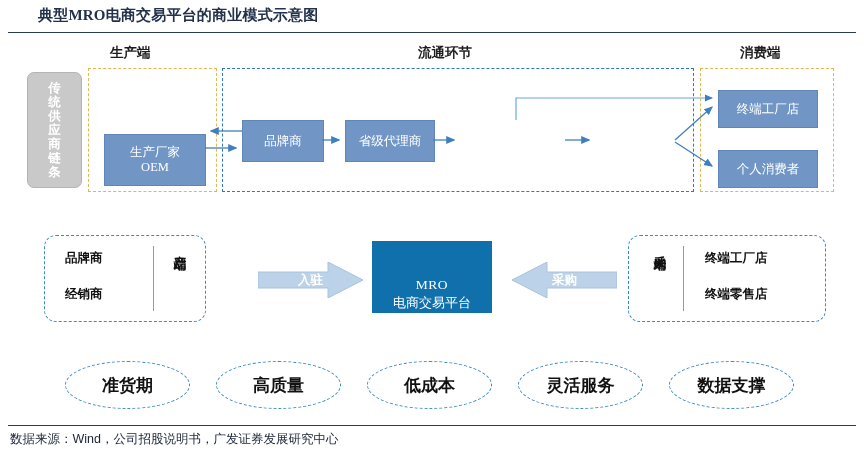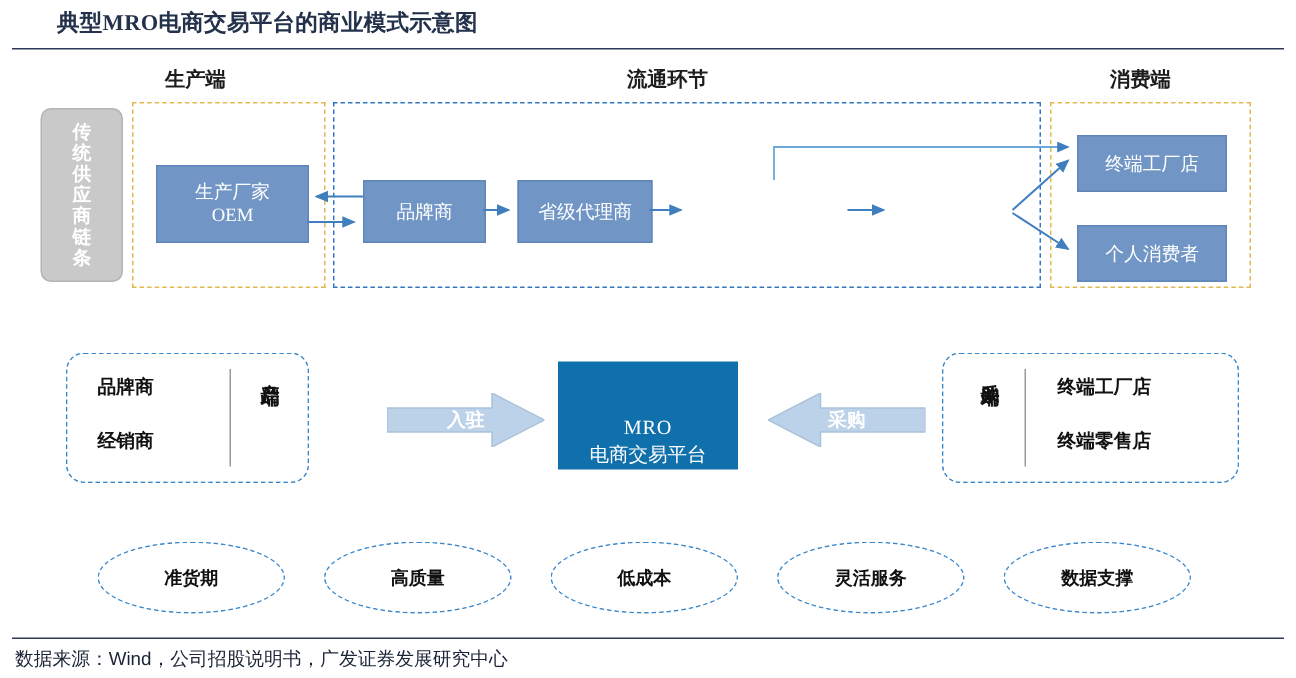--- a/index.html
+++ b/index.html
@@ -61,21 +61,21 @@
   .gray-bar span{display:block;}
 
   
   .pbox{
     position:absolute;
     background:#7196c6;border:1px solid #5f85b9;
     display:flex;align-items:center;justify-content:center;
     color:#ffffff;text-align:center;line-height:1.2;
     font-size:12.5px;font-family:"Liberation Serif","DejaVu Serif",serif;
   }
-  .pbox.two-line{font-size:12.5px;}
+  .pbox.two-line{font-size:12.5px;margin-top:24px;}
 
   
   .mro-box{
     position:absolute;background:#1070ac;
     display:flex;flex-direction:column;align-items:center;justify-content:flex-end;
     color:#ffffff;text-align:center;line-height:1.45;
     font-size:13px;font-family:"Liberation Serif","DejaVu Serif",serif;
   }
   .mro-box .l1{font-size:13.5px;letter-spacing:.5px;}
   .mro-box .l2{font-size:13px;}
@@ -105,21 +105,21 @@
     display:flex;align-items:center;justify-content:center;
     color:#ffffff;font-size:12.5px;font-weight:bold;
     font-family:"Liberation Serif","DejaVu Serif",serif;
     pointer-events:none;
   }
 
   
   .ell{
     position:absolute;border:1.6px dashed #3a88cc;border-radius:50%;
     display:flex;align-items:center;justify-content:center;
-    font-size:12px;color:#111;font-weight:bold;background:#fff;
+    font-size:17px;color:#111;font-weight:bold;background:#fff;
     font-family:"Liberation Serif","DejaVu Serif",serif;white-space:nowrap;
   }
 
   
   #wires{position:absolute;left:0;top:0;width:864px;height:452px;pointer-events:none;}
 </style>
 </head>
 <body>
 
 <div id="root">

